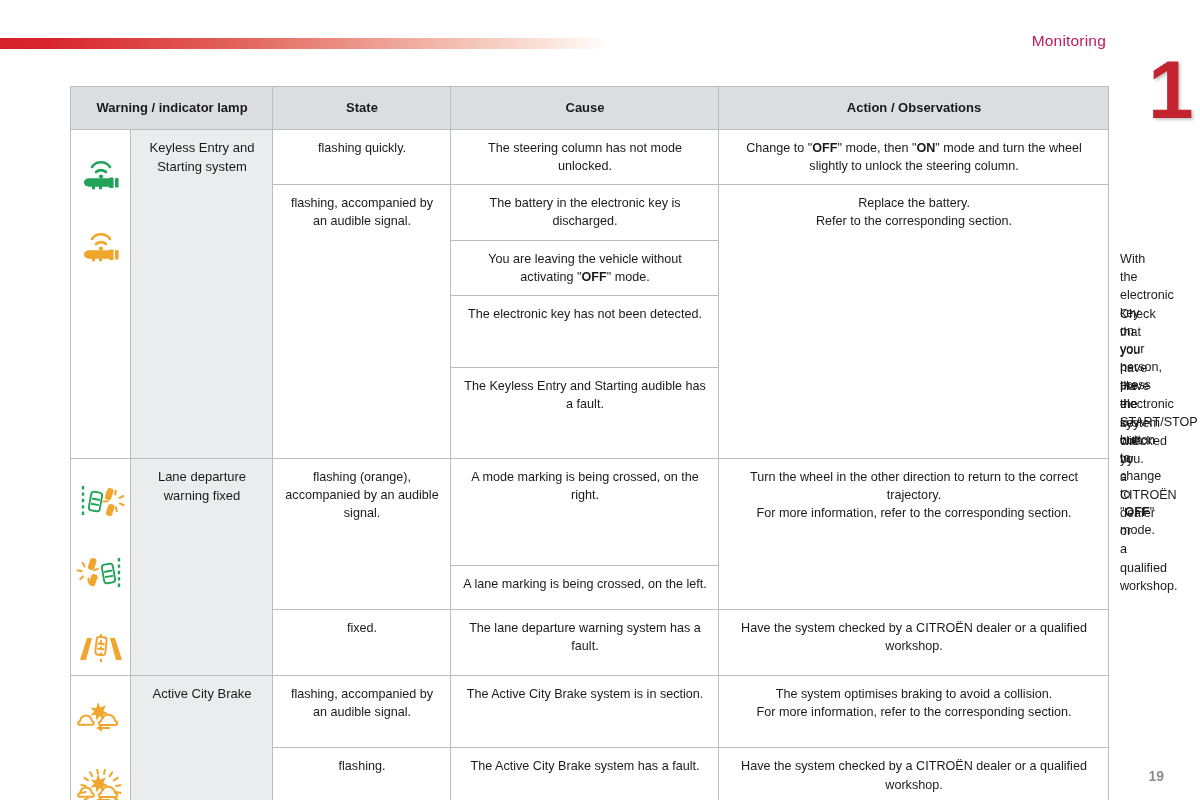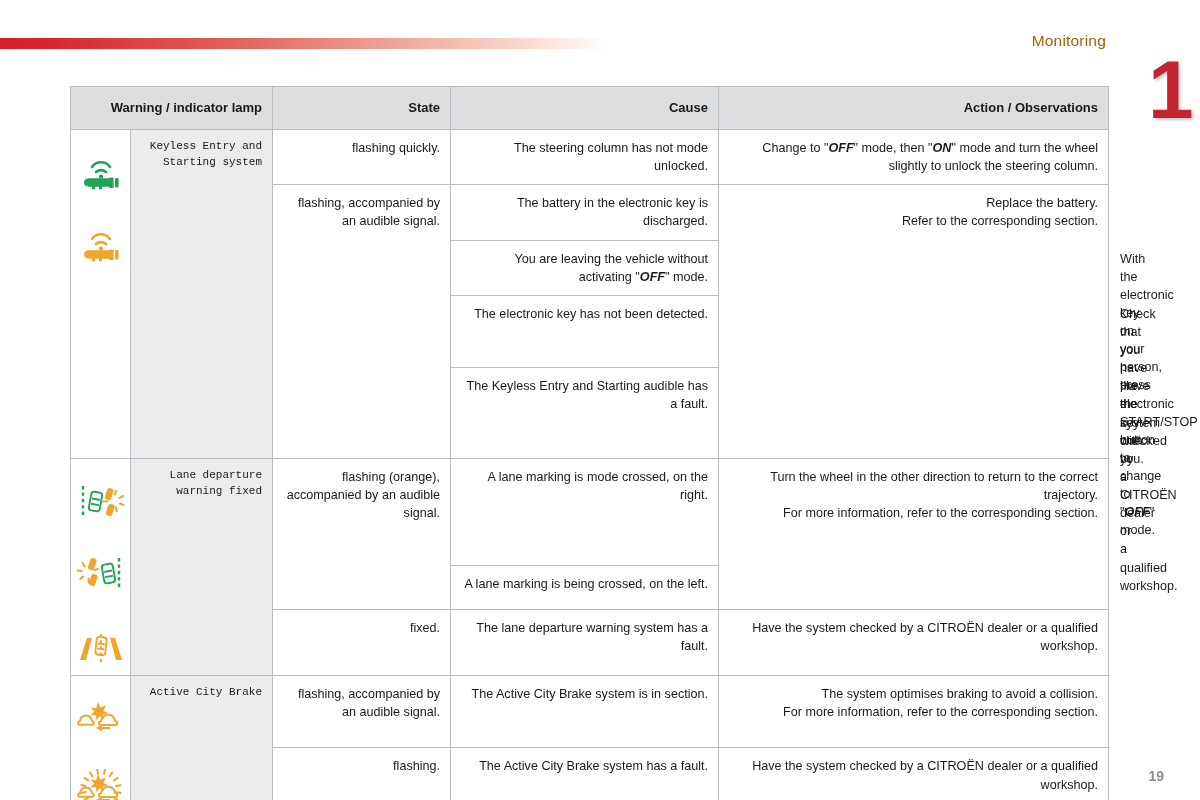--- a/index.html
+++ b/index.html
@@ -23,21 +23,21 @@
     top: 38px;
     width: 608px;
     height: 11px;
     background: linear-gradient(to right, #d5202c 0%, #d8242f 8%, #e2655d 40%, #f0ada0 68%, #faded4 88%, #ffffff 100%);
   }
   #section-title {
     position: absolute;
     right: 94px;
     top: 32px;
     font-size: 15.5px;
-    color: #a16207;
+    color: #be185d;
     letter-spacing: .2px;
   }
   #chapter-tab {
     position: absolute;
     right: 22px;
     top: 57px;
     width: 30px;
     height: 72px;
     color: #c3242f;
     font-size: 82px;
@@ -56,21 +56,21 @@
     width: 1038px;
     border-collapse: collapse;
     table-layout: fixed;
     font-size: 12.6px;
   }
   #warning-table td, #warning-table th {
     border: 1px solid #b9bcc0;
     vertical-align: top;
     padding: 9px 10px 9px 11px;
     line-height: 1.44;
-    text-align: right;
+    text-align: center;
     font-weight: normal;
   }
   #warning-table thead th {
     background: #dcdddf;
     font-weight: bold;
     font-size: 13px;
     height: 20px;
     padding-top: 11px;
     padding-bottom: 11px;
     vertical-align: middle;
@@ -79,24 +79,23 @@
     width: 60px;
     padding: 0;
     text-align: center;
     vertical-align: top;
     background: #ffffff;
   }
   td.system-cell {
     width: 82px;
     background: #ebecee;
     font-weight: bold;
-    font-size: 11px;
+    font-size: 13px;
     line-height: 1.42;
     padding-top: 11px;
-    font-family: Liberation Mono, monospace;
   }
   td.state-cell   { width: 152px; }
   td.cause-cell   { width: 244px; }
   td.action-cell  { width: auto; }
 
   col.c-icon   { width: 60px; }
   col.c-system { width: 142px; }
   col.c-state  { width: 178px; }
   col.c-cause  { width: 268px; }
   col.c-action { width: 390px; }
@@ -108,21 +107,21 @@
     gap: 30px;
     padding-top: 12px;
   }
   .icon-box {
     width: 50px;
     height: 42px;
     display: block;
   }
   .icon-box svg { display: block; }
 
-  b { font-weight: bold; font-style: italic; }
+  b { font-weight: bold; }
 
   #page-number {
     position: absolute;
     right: 36px;
     bottom: 16px;
     font-size: 14px;
     font-weight: bold;
     color: #8d8d8d;
     margin-left: 25px;
   }
@@ -272,21 +271,21 @@
                   <rect x="20" y="13" width="10" height="18" rx="3"></rect>
                   <line x1="21.5" y1="19.84" x2="28.5" y2="19.84"></line>
                   <line x1="21.5" y1="24.880000000000003" x2="28.5" y2="24.880000000000003"></line>
                 </g>
               </svg>
             </span>
           </div>
         </td>
         <td class="system-cell" rowspan="3">Lane departure warning fixed</td>
         <td class="state-cell" rowspan="2">flashing (orange), accompanied by an audible signal.</td>
-        <td class="cause-cell">A lane marking is mode crossed, on the right.</td>
+        <td class="cause-cell">A mode marking is being crossed, on the right.</td>
         <td class="action-cell" rowspan="2">Turn the wheel in the other direction to return to the correct trajectory.<br>For more information, refer to the corresponding section.</td>
       </tr>
       <tr>
         <td class="cause-cell">A lane marking is being crossed, on the left.</td>
       </tr>
       <tr>
         <td class="state-cell" rowspan="1">fixed.</td>
         <td class="cause-cell">The lane departure warning system has a fault.</td>
         <td class="action-cell" rowspan="1">Have the system checked by a CITROËN dealer or a qualified workshop.</td>
       </tr>

